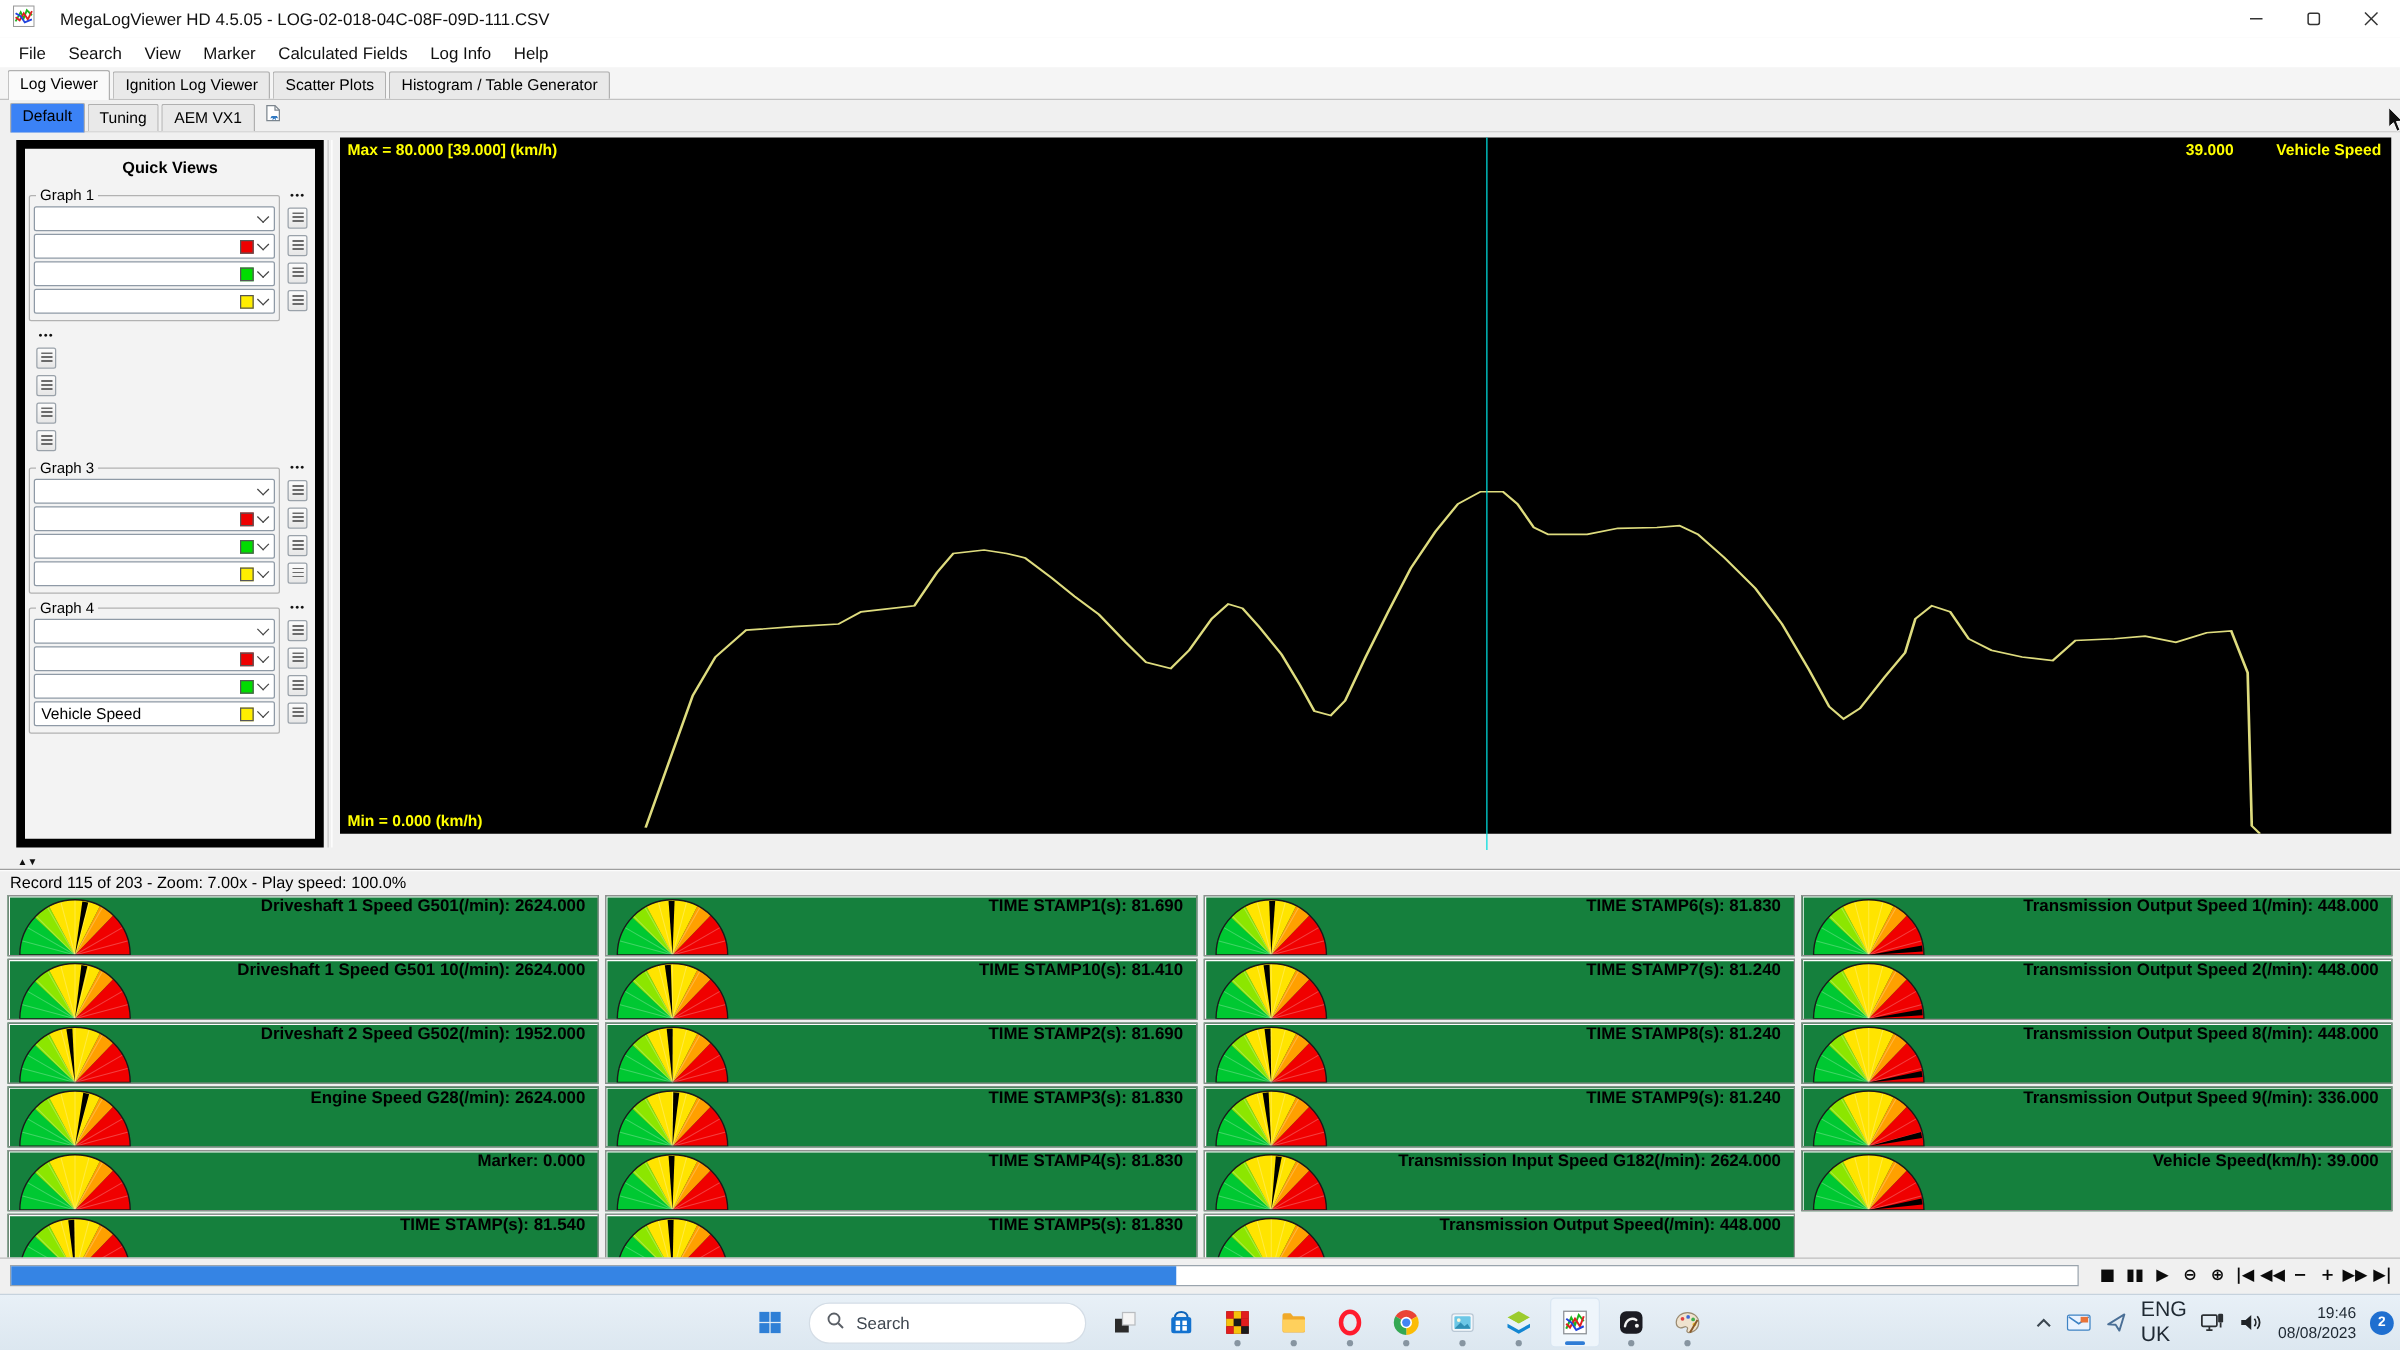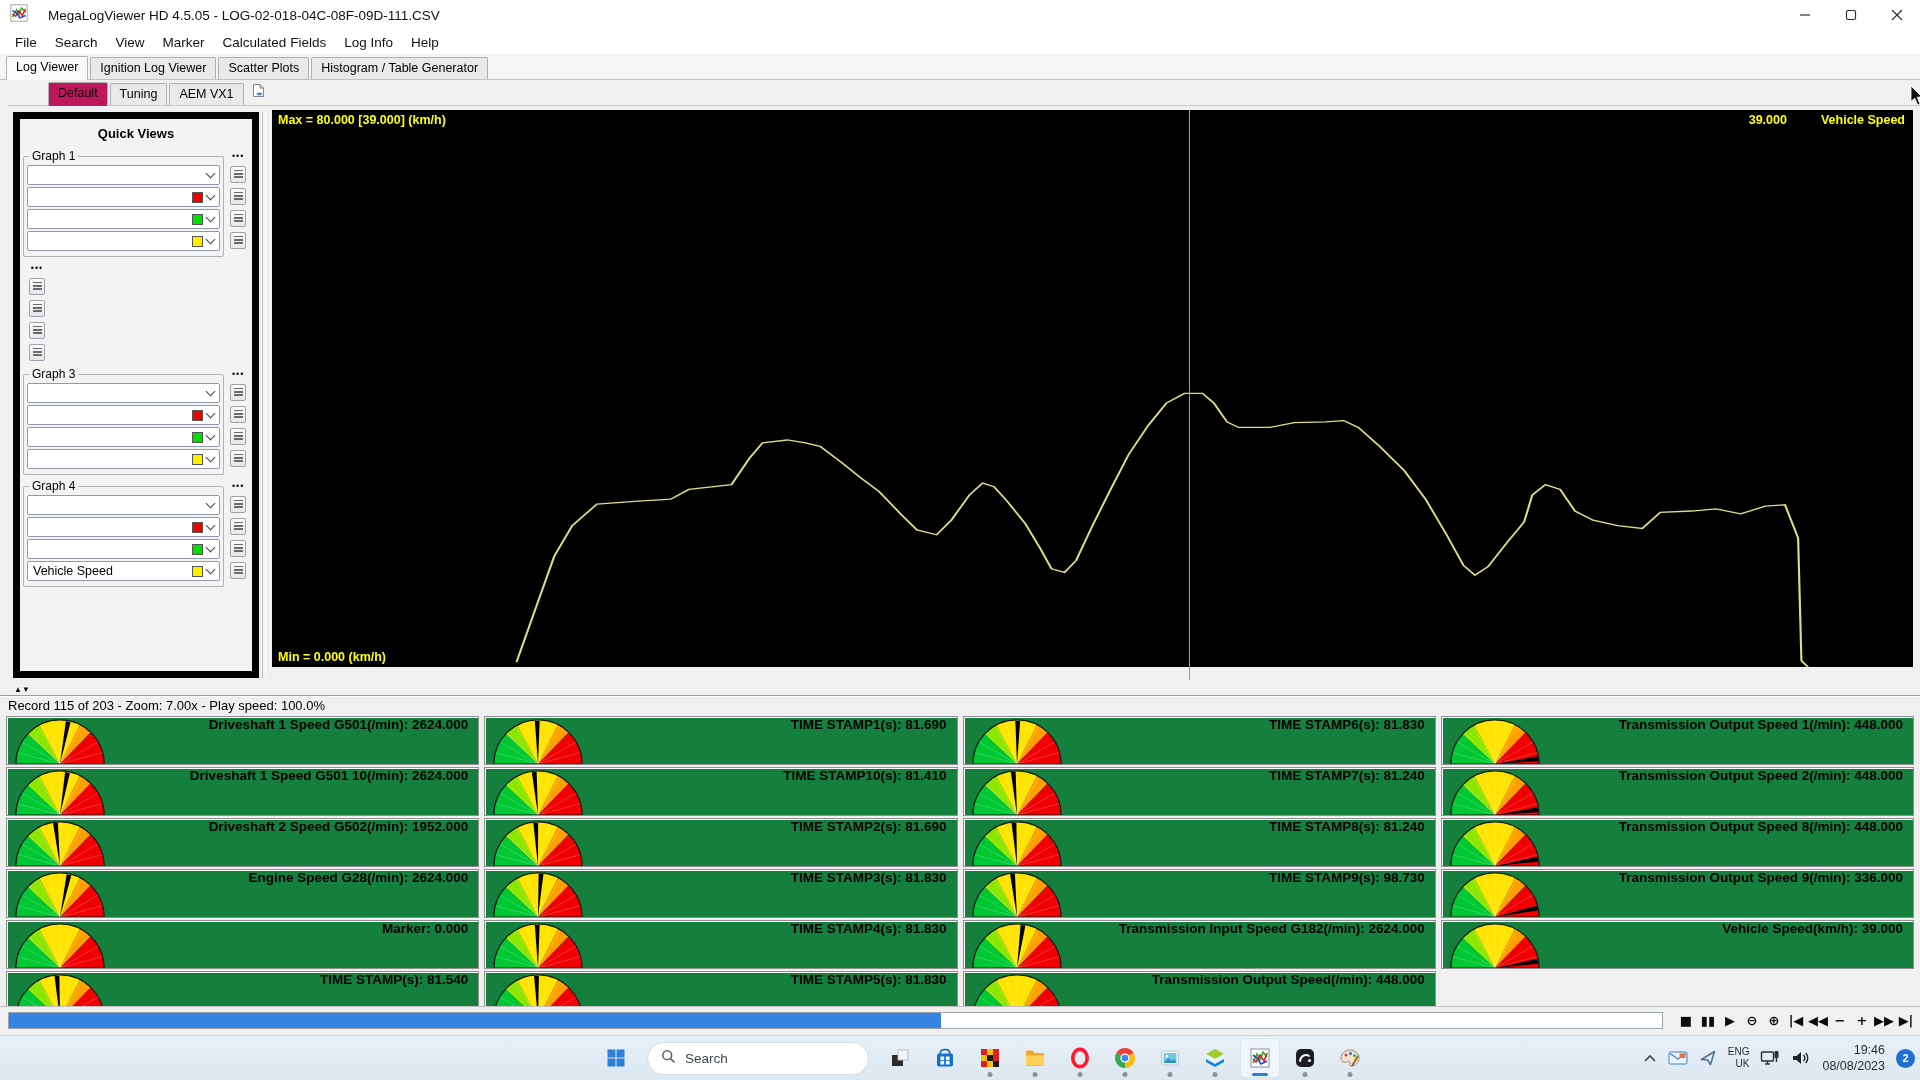--- a/index.html
+++ b/index.html
@@ -16,21 +16,21 @@
   .menubar{position:absolute;top:30px;left:0;width:100%;height:24px;background:#fff;display:flex;align-items:center;padding-left:6px;}
   .mi{font-size:13.5px;color:#111;padding:3px 9px;}
 
   
   .maintabs{position:absolute;top:54px;left:0;width:100%;height:26px;background:#f5f5f5;display:flex;align-items:flex-end;padding-left:6px;border-bottom:1px solid #c2c2c2;}
   .tab{font-size:12.5px;padding:3px 9px 4px;border:1px solid #b0b0b0;border-bottom:none;background:#e9e9e9;margin-right:2px;border-radius:2px 2px 0 0;}
   .tab.sel{background:#fafafa;position:relative;z-index:2;margin-bottom:-1px;padding-bottom:6px;}
   .subtabs{position:absolute;top:80px;left:8px;right:0;height:26px;display:flex;align-items:flex-end;border-bottom:1px solid #c9c9c9;}
   #subtab-list{display:flex;align-items:flex-end;}
   .stab{font-size:12.5px;padding:3px 9px 4px;border:1px solid #b0b0b0;border-bottom:none;background:#e9e9e9;margin-right:2px;border-radius:2px 2px 0 0;}
-  .stab.sel{background:#be185d;position:relative;z-index:2;margin-bottom:-1px;padding-bottom:6px;margin-left:40px;}
+  .stab.sel{background:#3b82f6;position:relative;z-index:2;margin-bottom:-1px;padding-bottom:6px;}
   .newview{border:none;background:transparent;padding:2px 6px 4px;}
 
   
   .workspace{position:absolute;top:106px;left:0;width:100%;height:578px;background:#f0f0f0;}
   .qv{position:absolute;left:13px;top:6px;width:246px;height:566px;background:#f3f3f3;border:7px solid #000000;}
   .qv-title{font-weight:bold;font-size:13px;text-align:center;padding:7px 0 8px;}
   .qgroup{display:flex;margin:0 0 4px 3px;}
   .gbox{border:1px solid #b2b2b2;border-radius:2px;margin:0;padding:0 2px 3px 2px;width:204px;}
   .glabel{font-size:12px;padding:0 3px;margin-left:3px;}
   .combo{display:flex;align-items:center;height:20px;background:#fff;border:1px solid #8f9aa6;border-radius:2px;margin:2px 1px;padding-left:5px;}
@@ -76,21 +76,21 @@
   
   .taskbar{position:absolute;top:1035px;left:0;width:100%;height:45px;background:linear-gradient(#e8f0f7,#dce7f0);border-top:1px solid #c6d2dd;}
   .tb-left{position:absolute;left:596px;top:0;height:100%;display:flex;align-items:center;gap:5px;}
   .tb-btn{width:40px;height:40px;border:none;background:transparent;display:flex;align-items:center;justify-content:center;position:relative;border-radius:4px;padding:0;}
   .tb-btn.active{background:#eef5fb;border:1px solid #d9e6f2;}
   .run-dot{position:absolute;bottom:1px;left:50%;transform:translateX(-50%);width:5px;height:5px;border-radius:50%;background:#8795a1;}
   .run-bar{position:absolute;bottom:1px;left:50%;transform:translateX(-50%);width:16px;height:3px;border-radius:2px;background:#2e7cd6;}
   .searchpill{width:222px;height:33px;background:#fff;border:1px solid #d4dde6;border-radius:17px;display:flex;align-items:center;gap:9px;padding-left:13px;margin:0 6px;}
   .searchpill span{font-size:13.5px;color:#3f4750;}
   .tray{position:absolute;right:5px;top:0;height:100%;display:flex;align-items:center;gap:11px;}
-  .lang{font-size:10px;text-align:right;line-height:1.2;color:#1f2933;}
+  .lang{font-size:17px;text-align:left;line-height:1.2;color:#1f2933;}
   .clock{font-size:12.5px;text-align:right;line-height:1.3;color:#1f2933;}
   .badge{width:19px;height:19px;border-radius:50%;background:#1f6fd0;color:#fff;font-size:11px;font-weight:bold;display:flex;align-items:center;justify-content:center;}
   .traybtn{border:none;background:transparent;padding:0;display:flex;align-items:center;}
 
   .mousecursor{position:absolute;top:86px;right:-3px;z-index:50;}
 </style>
 </head>
 <body>
 
 <div id="screen">
@@ -701,21 +701,21 @@
               <line x1="50" y1="50" x2="37.58" y2="3.64" stroke="rgba(255,255,255,0.25)" stroke-width="0.9"></line>
               <line x1="50" y1="50" x2="50.00" y2="2.00" stroke="rgba(255,255,255,0.25)" stroke-width="0.9"></line>
               <line x1="50" y1="50" x2="62.42" y2="3.64" stroke="rgba(255,255,255,0.25)" stroke-width="0.9"></line>
               <line x1="50" y1="50" x2="74.00" y2="8.43" stroke="rgba(255,255,255,0.25)" stroke-width="0.9"></line>
               <line x1="50" y1="50" x2="91.57" y2="26.00" stroke="rgba(255,255,255,0.25)" stroke-width="0.9"></line>
               <line x1="50" y1="50" x2="96.36" y2="37.58" stroke="rgba(255,255,255,0.25)" stroke-width="0.9"></line>
               <path d="M2 50 A48 48 0 0 1 98 50 Z" fill="none" stroke="#1a1a1a" stroke-width="1.2"></path>
               <path d="M50 50 L47.70 3.06 L42.49 3.60 Z" fill="#000000"></path>
             </svg>
           </span>
-          <span class="glab">TIME STAMP9(s): 98.730</span>
+          <span class="glab">TIME STAMP9(s): 81.240</span>
         </div>
         <div class="gcell">
           <span class="gsvg">
             <svg viewBox="0 0 100 50">
               <path d="M50 50 L2.00 50.00 A48 48 0 0 1 14.90 17.26 Z" fill="#00c832"></path>
               <path d="M50 50 L14.90 17.26 A48 48 0 0 1 27.47 7.62 Z" fill="#8ce600"></path>
               <path d="M50 50 L27.47 7.62 A48 48 0 0 1 71.79 7.23 Z" fill="#ffe400"></path>
               <path d="M50 50 L71.79 7.23 A48 48 0 0 1 83.34 15.47 Z" fill="#ffa000"></path>
               <path d="M50 50 L83.34 15.47 A48 48 0 0 1 98.00 50.00 Z" fill="#f00000"></path>
               <line x1="50" y1="50" x2="3.64" y2="37.58" stroke="rgba(255,255,255,0.25)" stroke-width="0.9"></line>

